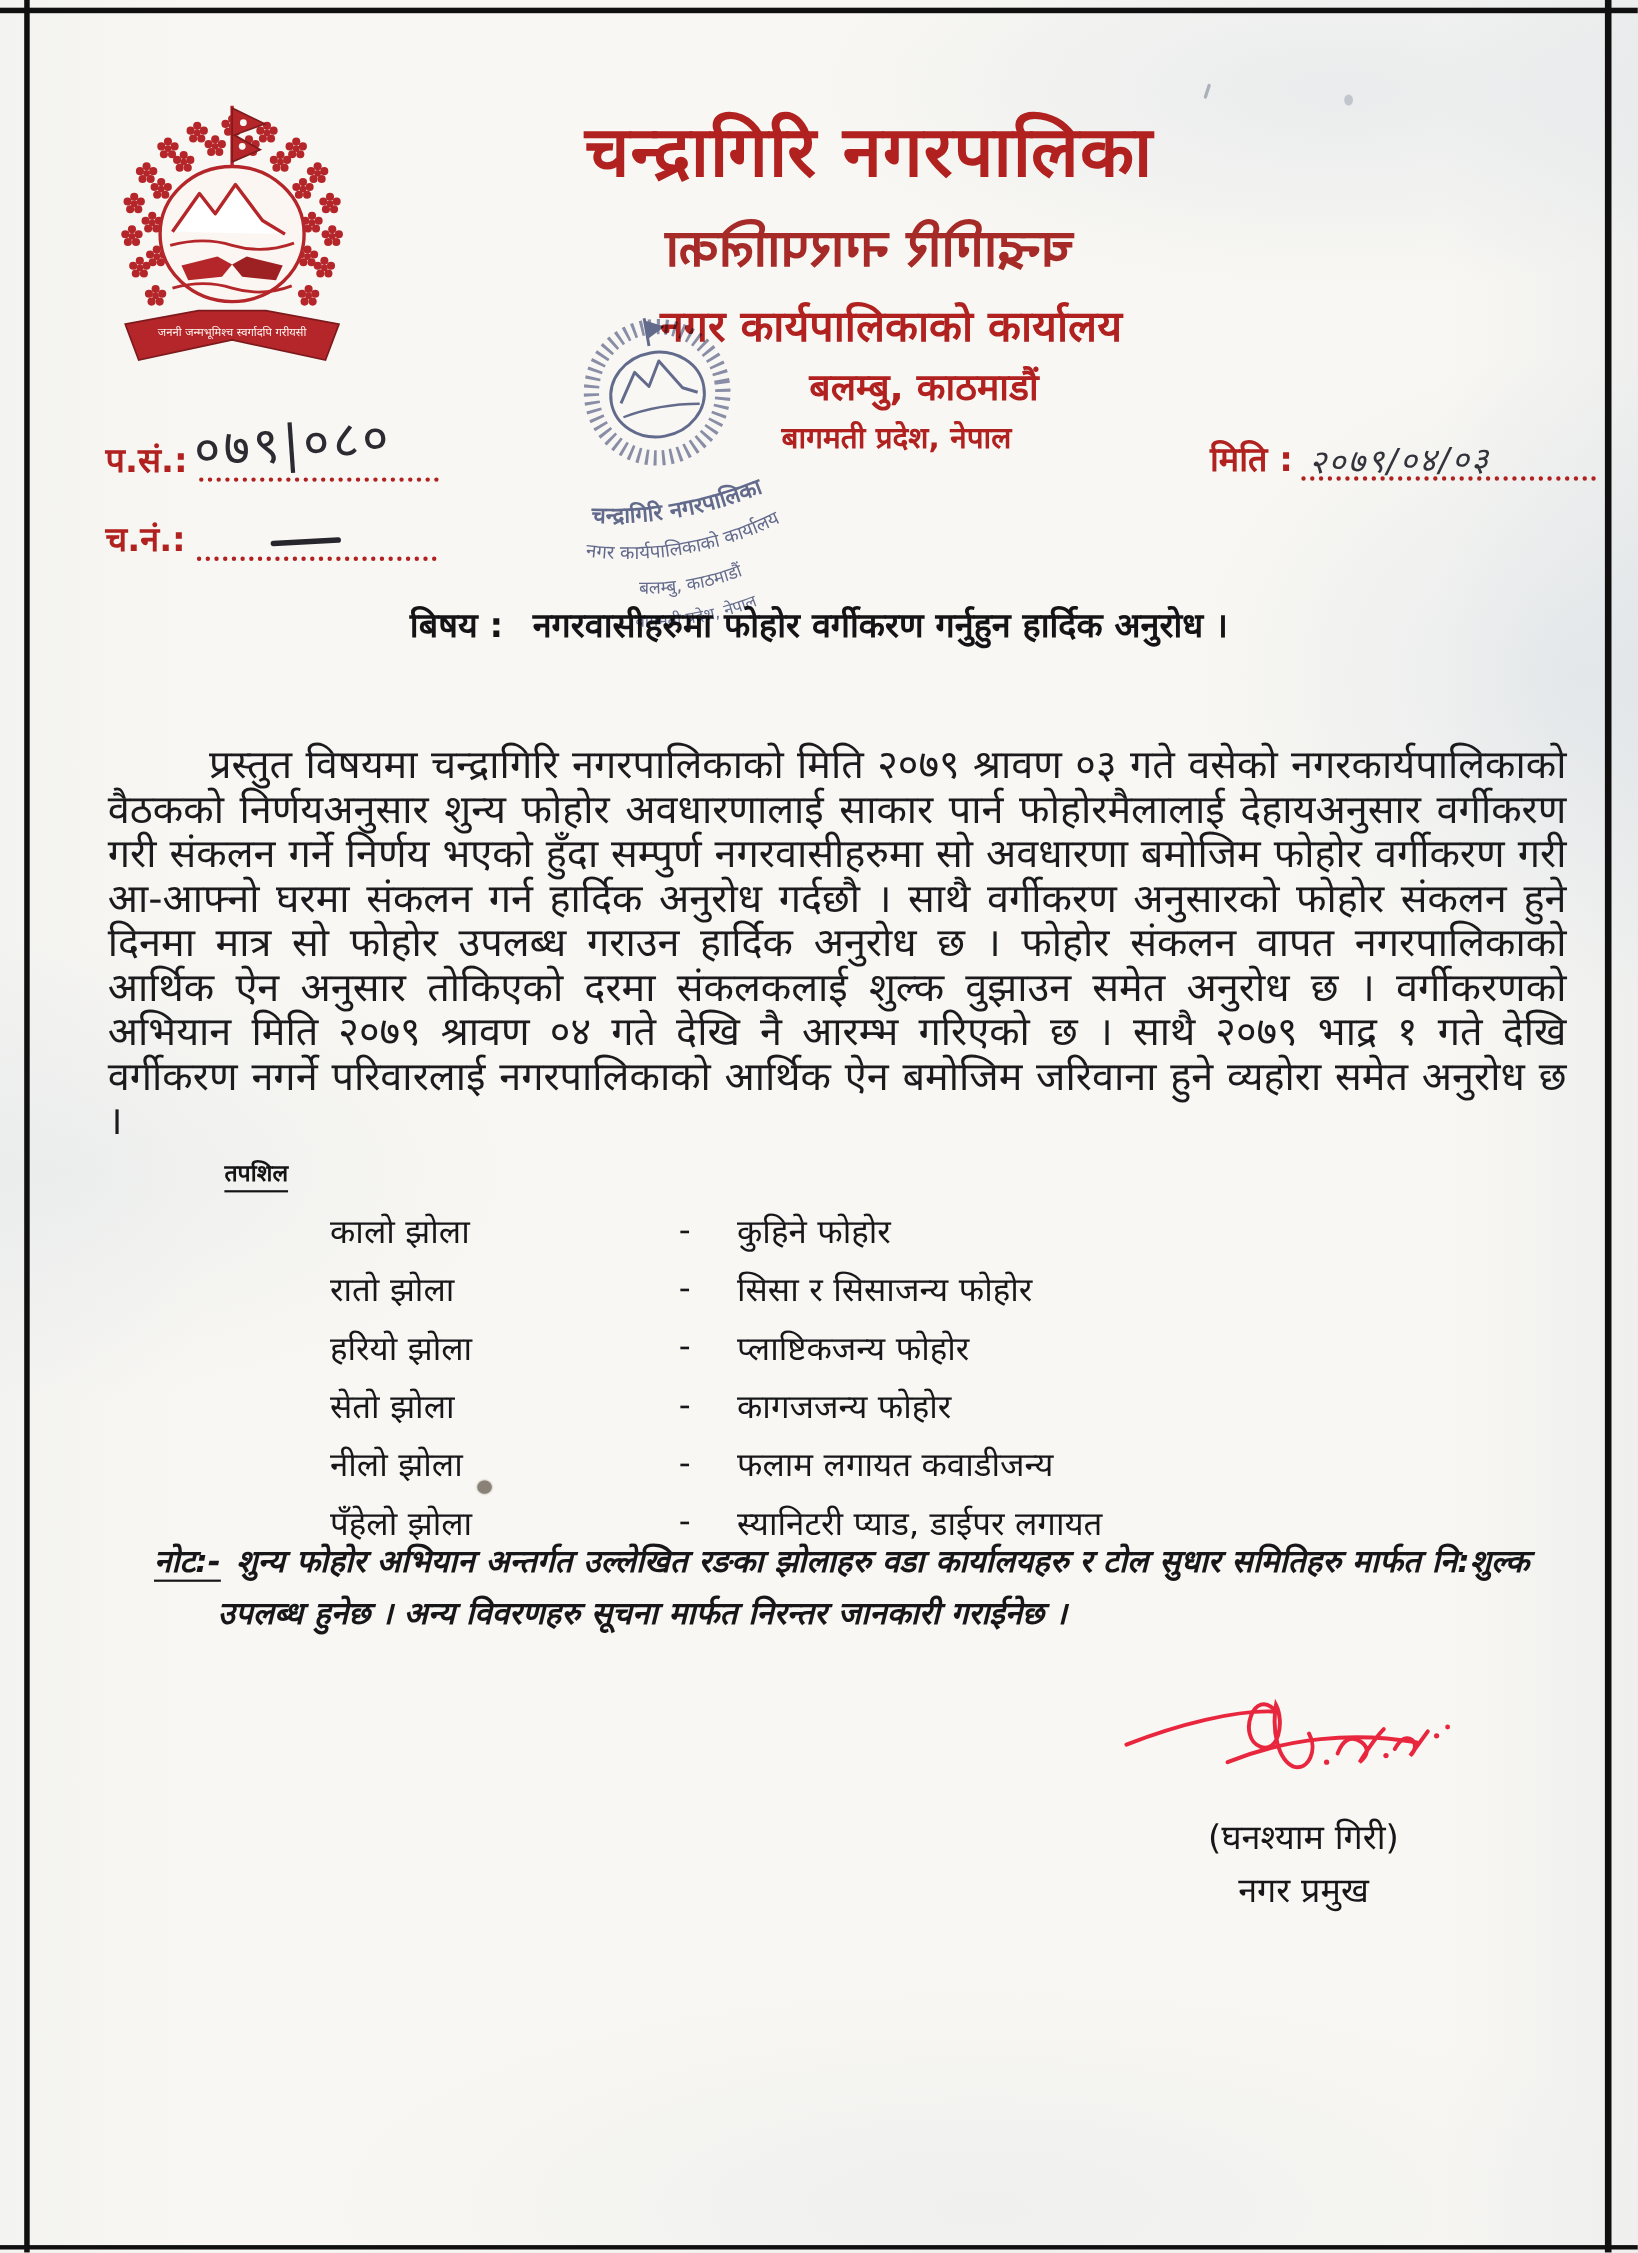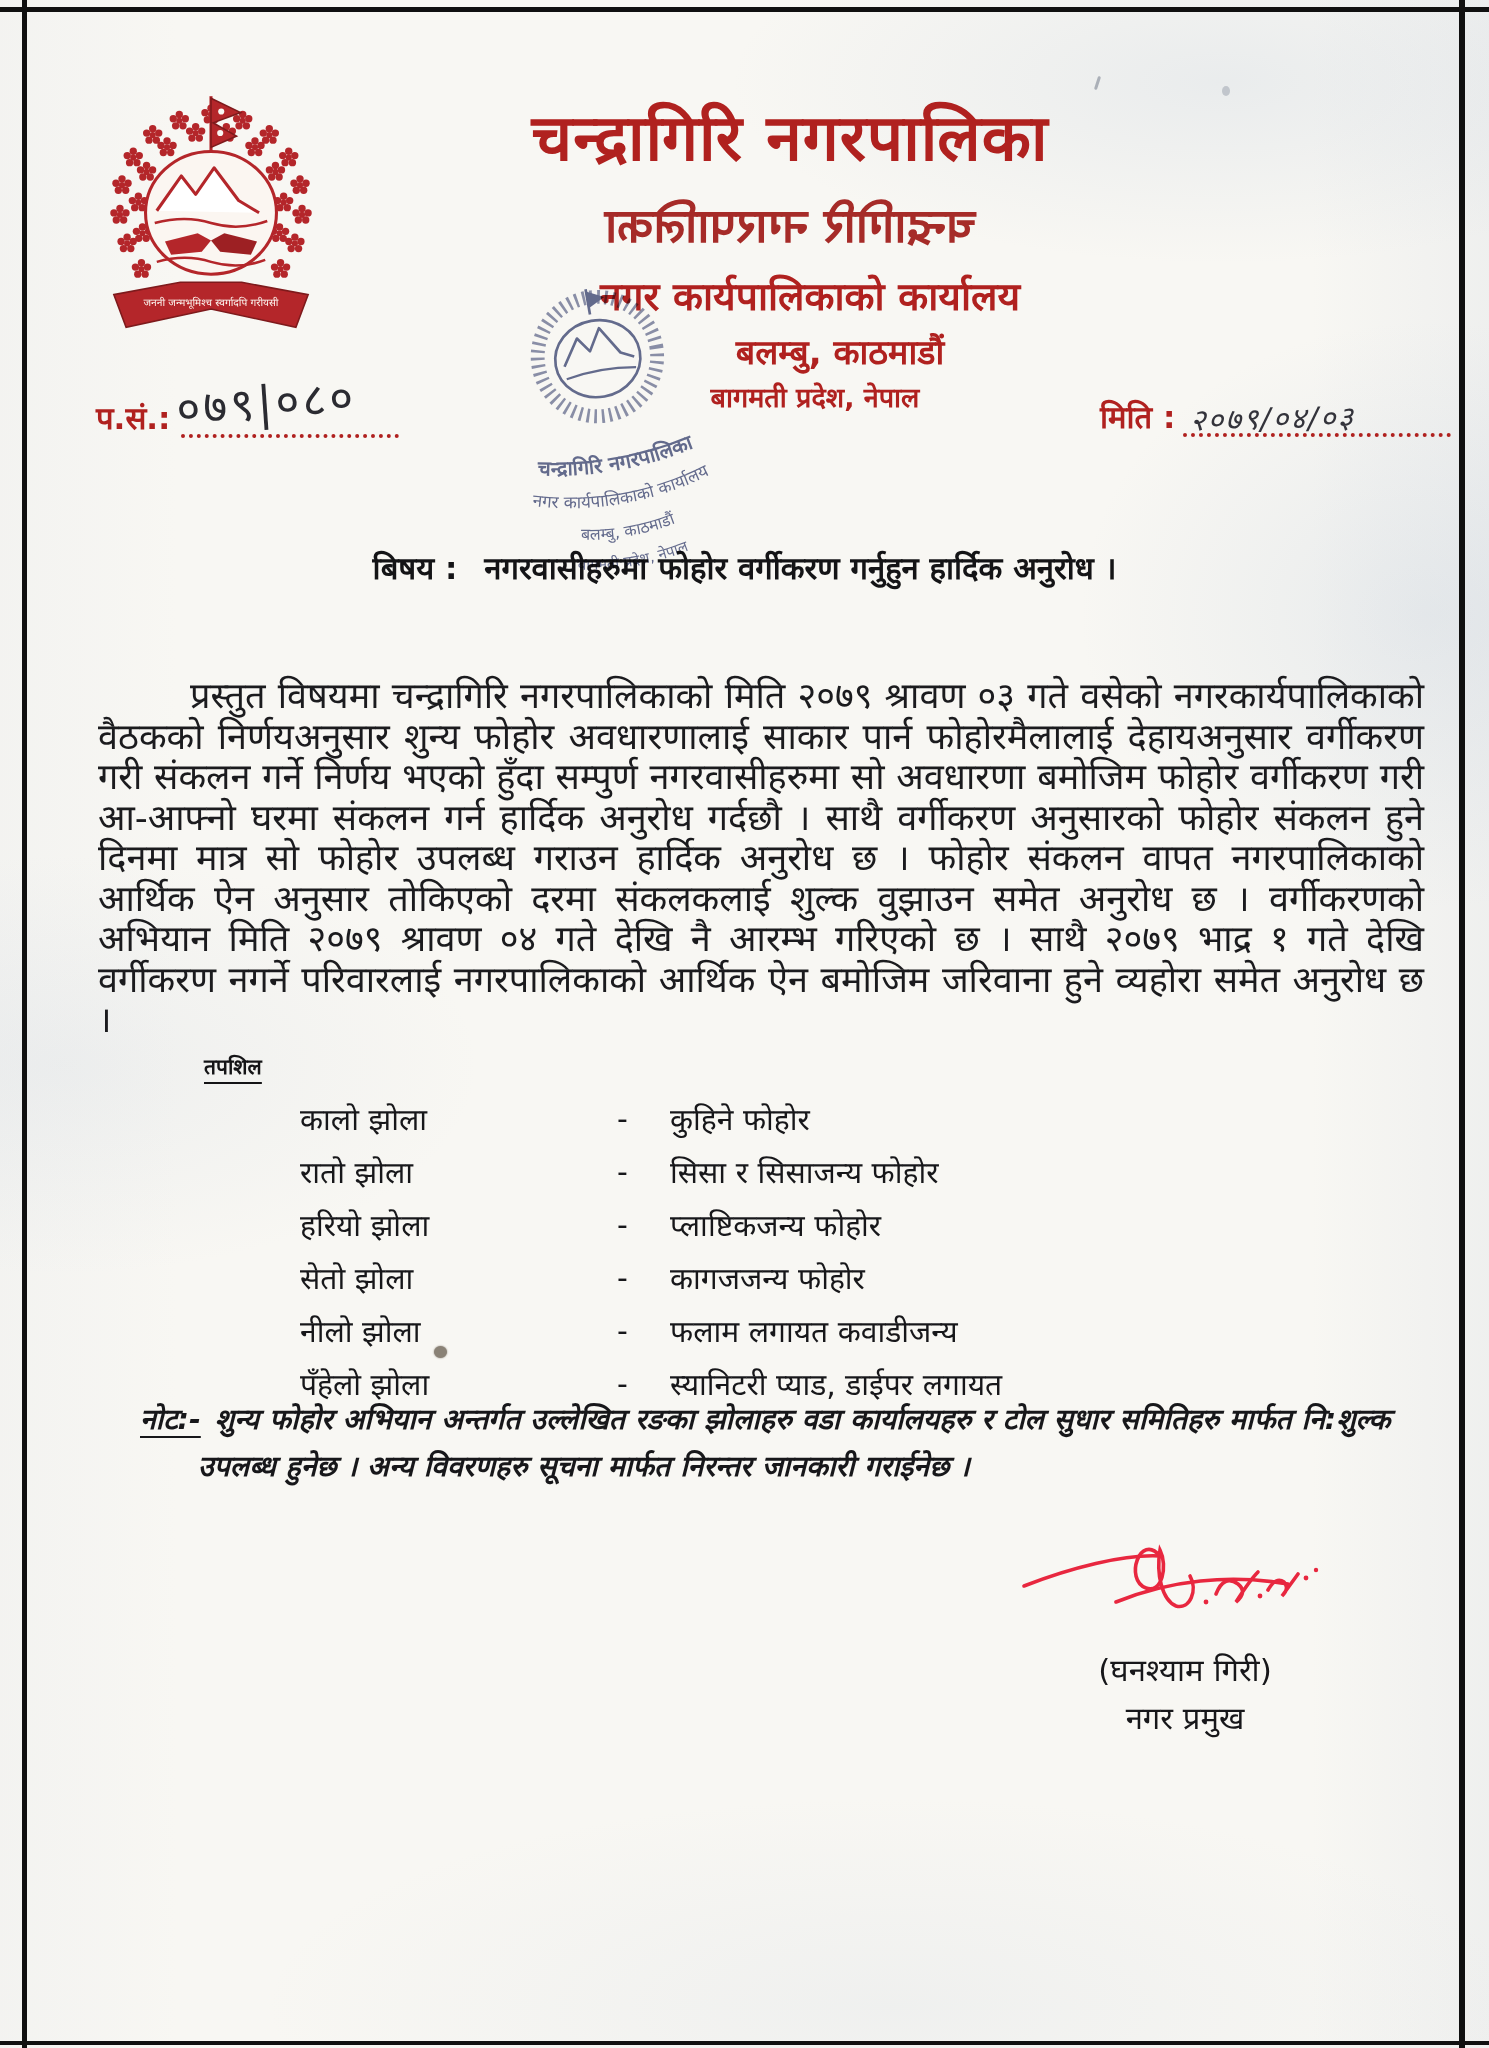--- a/index.html
+++ b/index.html
@@ -234,20 +234,24 @@
     <text font-size="14" fill="#59618a">
       <textPath href="#arcD" startOffset="50%" text-anchor="middle">बागमती प्रदेश, नेपाल</textPath>
     </text>
   </svg>
 
   <div class="meta-left">
     <div class="meta-row">
       <span class="lbl">प.सं.:</span><span class="dotline"></span>
       <span class="hand-ref">०७९|०८०</span>
     </div>
+    <div class="meta-row">
+      <span class="lbl">च.नं.:</span><span class="dotline"></span>
+      <span class="hand-dash"></span>
+    </div>
   </div>
 
   <div class="meta-right">
     <div class="date-row">
       <span>मिति :</span><span class="date-dots"></span>
       <span class="hand-date">२०७९/०४/०३</span>
     </div>
   </div>
 
   <div class="subject">

